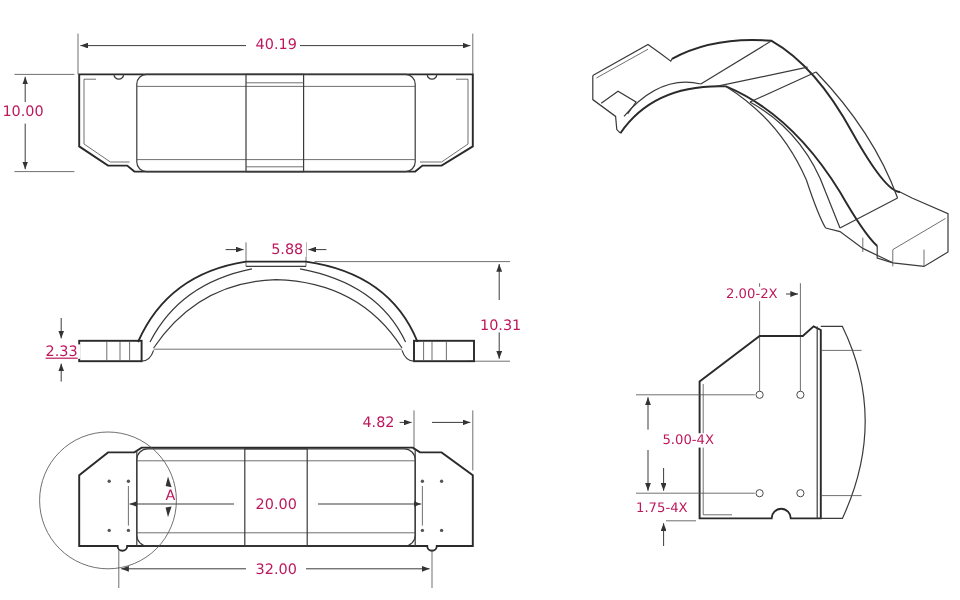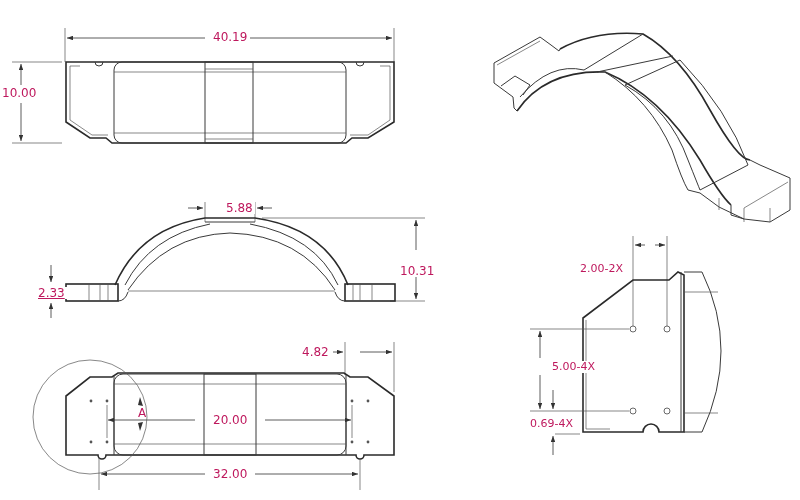--- a/index.html
+++ b/index.html
@@ -177,15 +177,15 @@
 
 <div class="lbl lbl-big" style="left:224px;top:202px;">5.88</div>
 <div class="lbl lbl-big" style="left:398px;top:253px;margin-top:12px;">10.31</div>
 <div class="lbl lbl-big" style="left:36px;top:287px;text-decoration:underline;">2.33</div>
 
 <div class="lbl lbl-big" style="left:300px;top:346px;">4.82</div>
 <div class="lbl lbl-big" style="left:211px;top:414px;">20.00</div>
 <div class="lbl lbl-big" style="left:211px;top:468px;">32.00</div>
 <div class="lbl lbl-big" style="left:136px;top:407px;background:transparent;">A</div>
 
-<div class="lbl" style="left:578px;top:239px;margin-top:24px;">2.00-2X</div>
+<div class="lbl" style="left:603px;top:239px;">2.00-2X</div>
 <div class="lbl" style="left:514px;top:361px;margin-left:36px;">5.00-4X</div>
-<div class="lbl" style="left:528px;top:418px;">0.69-4X</div>
+<div class="lbl" style="left:528px;top:418px;">1.75-4X</div>
 
 </body></html>

